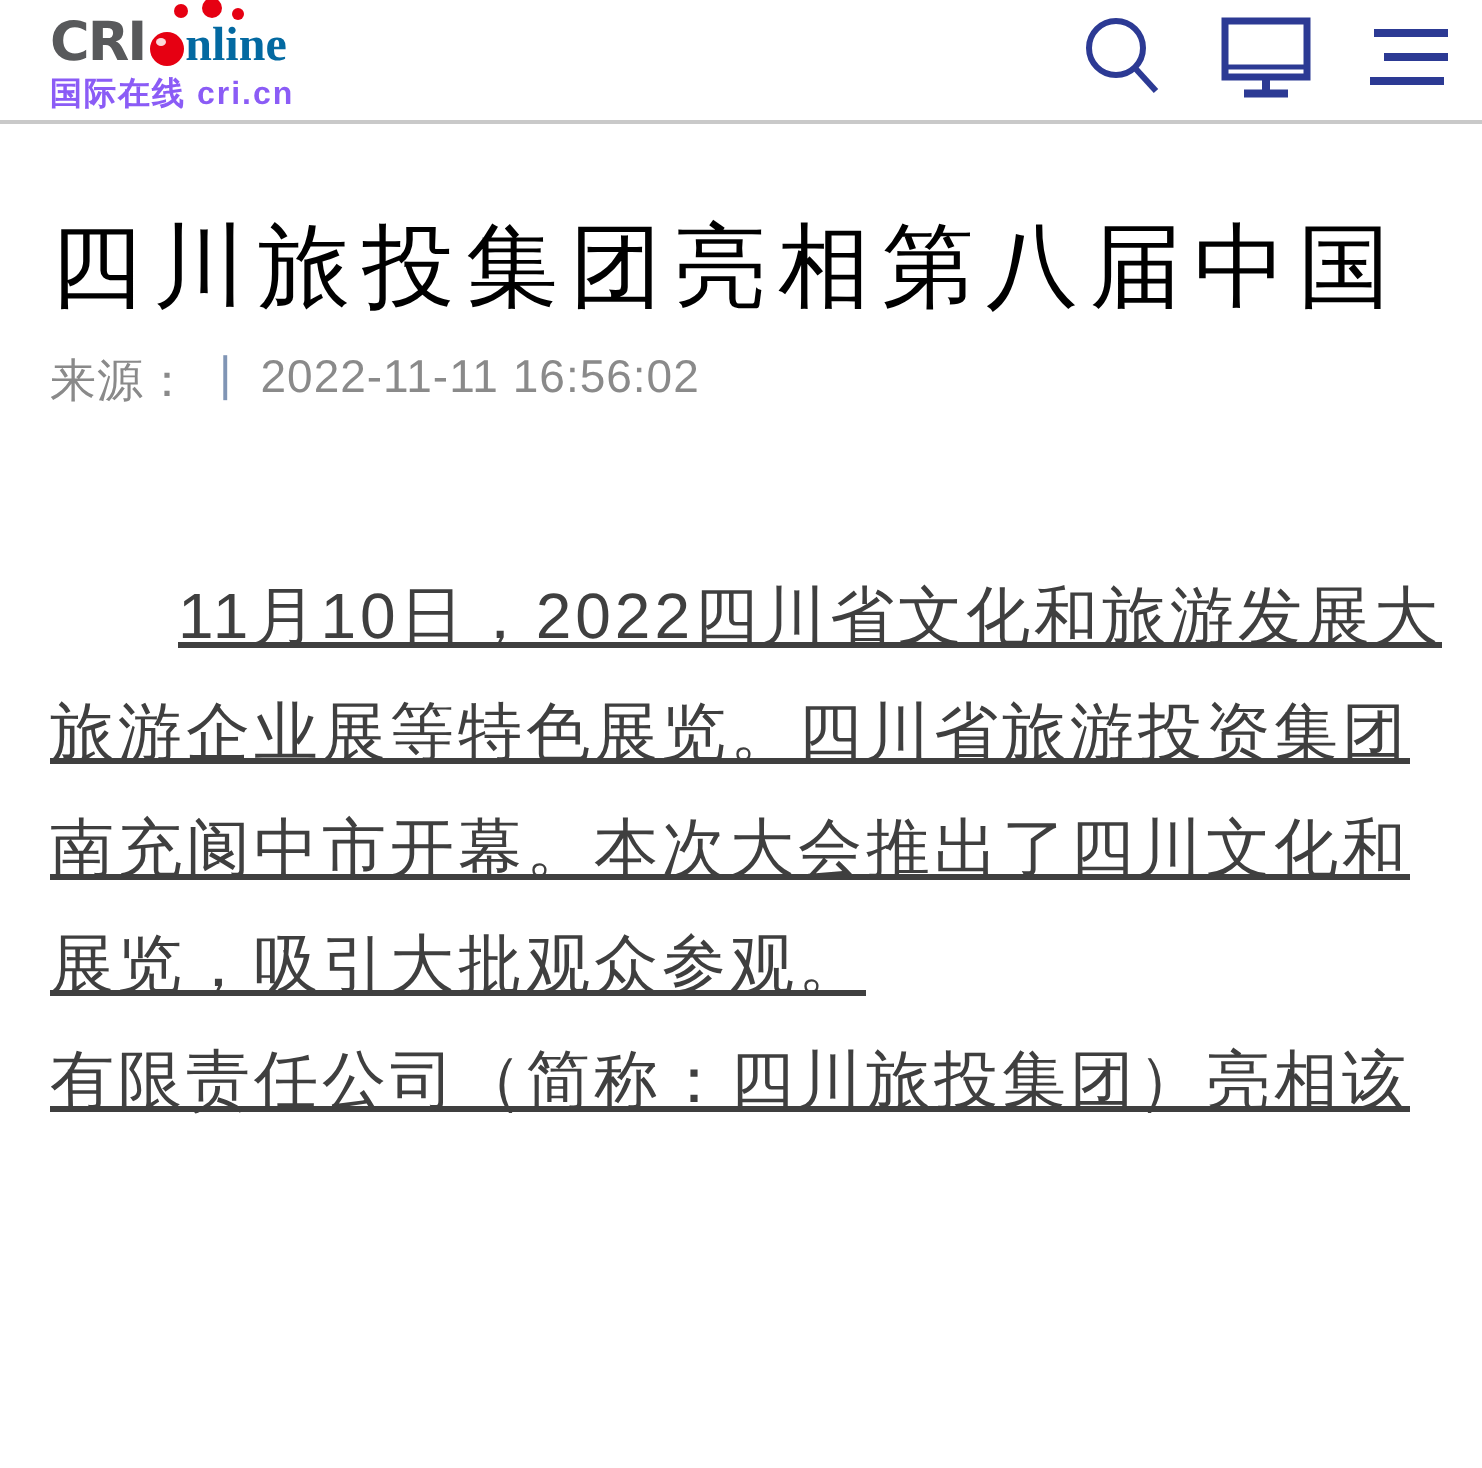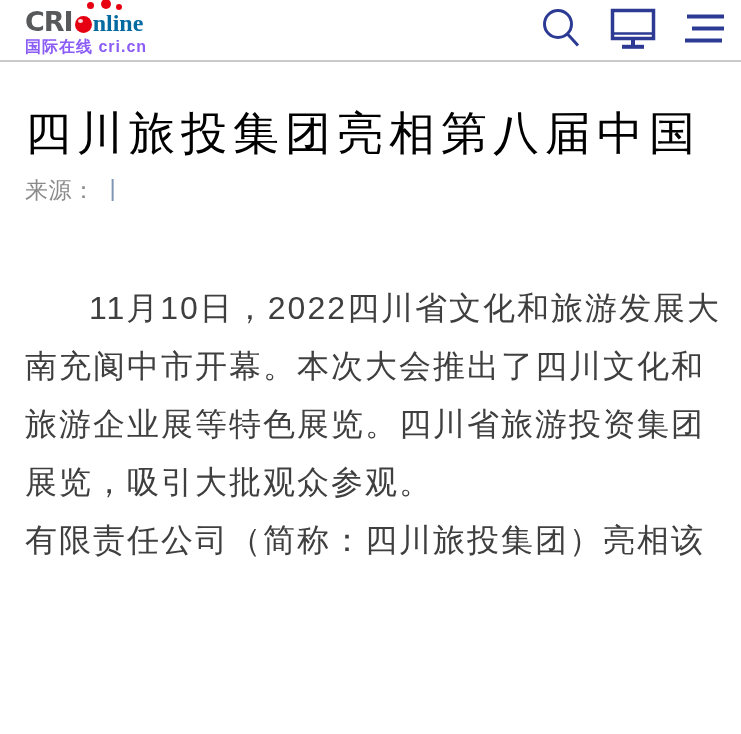--- a/index.html
+++ b/index.html
@@ -66,21 +66,21 @@
   }
   .meta-sep {
     color: #8095b5; margin: 0 14px; font-size: 24px; font-weight: 400;
     transform: translateY(-1px);
   }
 
   .article-body {
     margin-top: 74px;
     font-size: 32px; color: #3f3f3f; letter-spacing: 2px;
   }
-  .body-line { display: block; line-height: 58px; white-space: nowrap; }
+  .body-line { display: block; line-height: 58px; white-space: nowrap; text-decoration: underline; }
   .body-line.first { text-indent: 2em; }
 </style>
 </head>
 <body>
 
 <header class="header">
   <div class="logo">
     <div class="logo-top">
       <span class="logo-cri">CRI</span>
       <span class="logo-bigdot"></span>
@@ -124,22 +124,23 @@
 </header>
 
 <main class="article">
   <h1 class="article-title">
     <span class="title-line">四川旅投集团亮相第八届中国</span>
   </h1>
 
   <div class="meta">
     <span>来源：</span>
     <span class="meta-sep">|</span>
+    <span>2022-11-11 16:56:02</span>
   </div>
 
   <div class="article-body">
     <span class="body-line first">11月10日，2022四川省文化和旅游发展大</span>
+    <span class="body-line">旅游企业展等特色展览。四川省旅游投资集团</span>
     <span class="body-line">南充阆中市开幕。本次大会推出了四川文化和</span>
-    <span class="body-line">旅游企业展等特色展览。四川省旅游投资集团</span>
     <span class="body-line">展览，吸引大批观众参观。</span>
     <span class="body-line">有限责任公司（简称：四川旅投集团）亮相该</span>
   </div>
 </main>
 
 </body></html>

